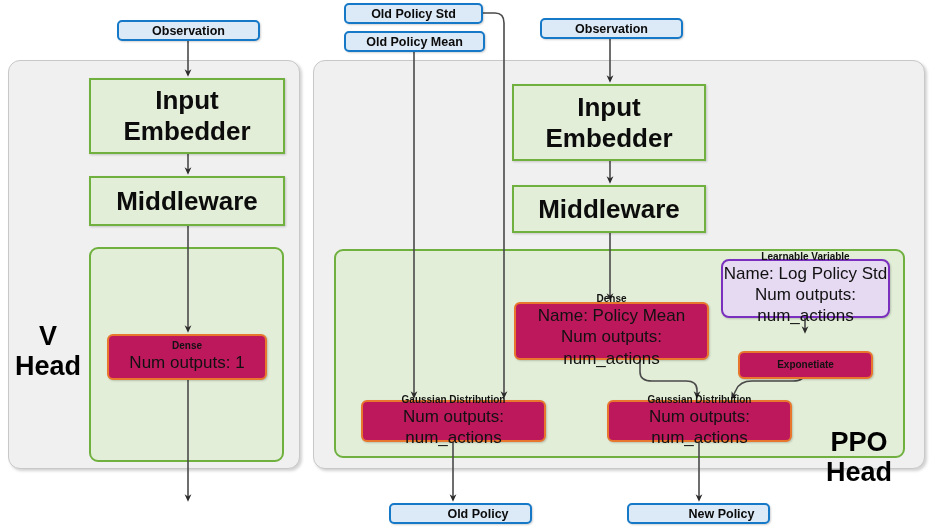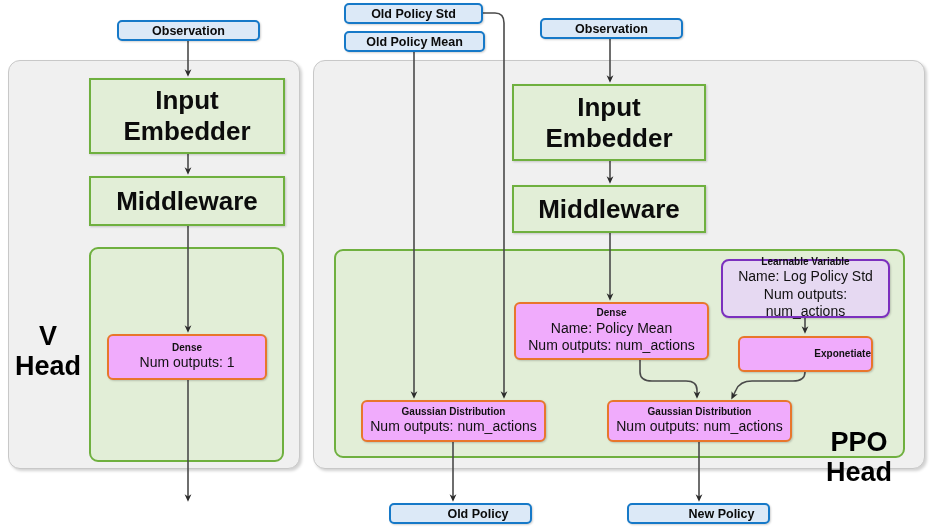--- a/index.html
+++ b/index.html
@@ -54,21 +54,21 @@
   }
   .node-green {
     background: #e2eed7;
     border: 2px solid #6fb03f;
     border-radius: 0;
     font-size: 26px;
     font-weight: bold;
     color: #0c0c0c;
   }
   .node-orange {
-    background: #f0abfc;
+    background: #be185d;
     border: 2px solid #e8762c;
     border-radius: 6px;
     color: #111111;
   }
   .node-purple {
     background: #e6d9f2;
     border: 2px solid #7b2fbe;
     border-radius: 8px;
     color: #111111;
   }
@@ -79,21 +79,21 @@
     color: #0b0b0b;
     font-size: 12.5px;
     font-weight: bold;
   }
   .ttl {
     font-size: 10px;
     font-weight: bold;
     line-height: 1.22;
   }
   .sub {
-    font-size: 14px;
+    font-size: 17px;
     font-weight: normal;
     line-height: 1.25;
   }
   .big-lbl {
     position: absolute;
     font-size: 27px;
     font-weight: bold;
     color: #000;
     text-align: center;
     line-height: 1.1;
@@ -166,21 +166,21 @@
     <span class="sub">Name: Policy Mean</span>
     <span class="sub">Num outputs: num_actions</span>
   </div>
 
   <div class="node node-purple" style="left:721px; top:259px; width:169px; height:59px;">
     <span class="ttl">Learnable Variable</span>
     <span class="sub">Name: Log Policy Std</span>
     <span class="sub">Num outputs: num_actions</span>
   </div>
 
-  <div class="node node-orange" style="left:738px; top:336px; width:135px; height:36px;align-items:flex-end;">
+  <div class="node node-orange" style="left:738px; top:351px; width:135px; height:28px;">
     <span class="ttl">Exponetiate</span>
   </div>
 
   <div class="node node-orange" style="left:361px; top:400px; width:185px; height:42px;">
     <span class="ttl">Gaussian Distribution</span>
     <span class="sub">Num outputs: num_actions</span>
   </div>
 
   <div class="node node-orange" style="left:607px; top:400px; width:185px; height:42px;">
     <span class="ttl">Gaussian Distribution</span>

